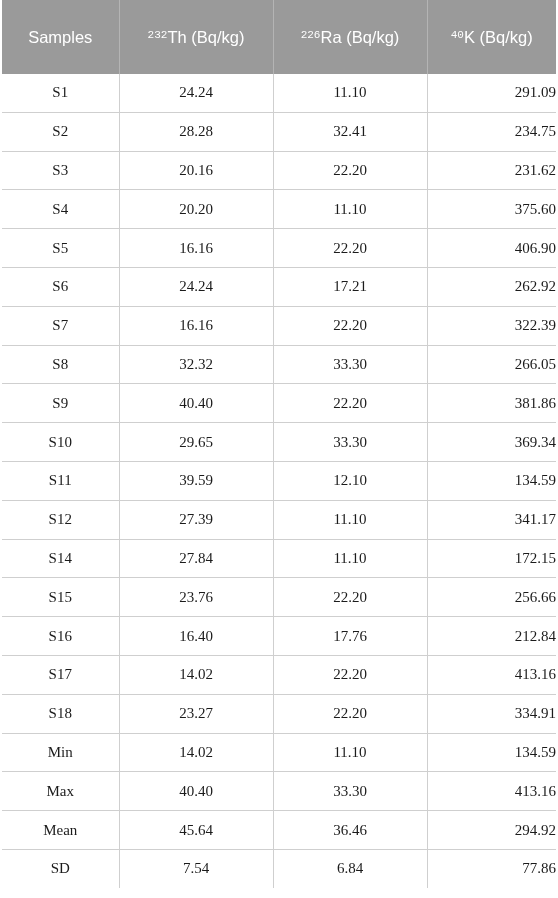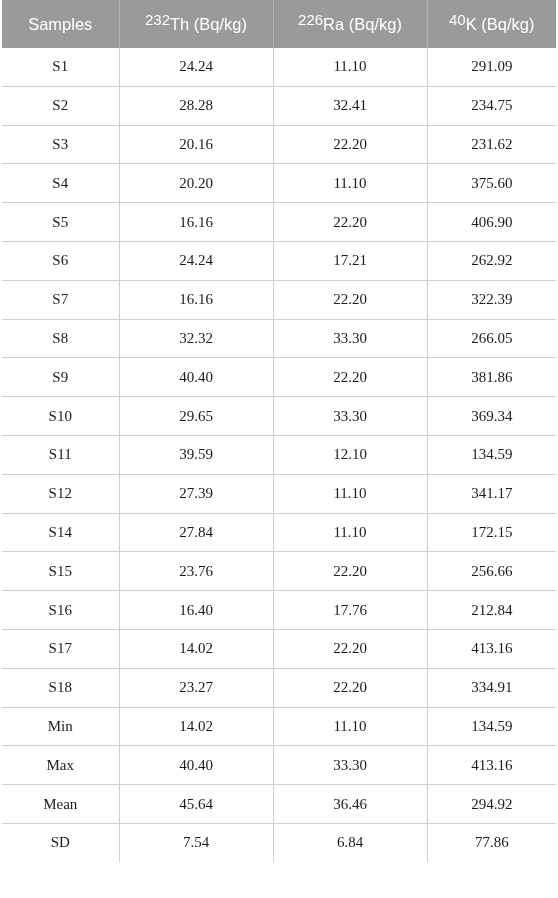--- a/index.html
+++ b/index.html
@@ -31,45 +31,46 @@
   col.c-k      { width: 129px; }
 
   thead th {
     background: #9a9a9a;
     color: #ffffff;
     font-family: "Liberation Sans", "DejaVu Sans", sans-serif;
     font-weight: 400;
     font-size: 16.5px;
     height: 48px;
     line-height: 48px;
-    padding: 0;
+    padding: 13px;
     text-align: center;
     vertical-align: middle;
     border-right: 1px solid #b4b4b4;
     white-space: nowrap;
   }
   thead th:last-child { border-right: none; }
   thead th sup {
-    font-size: 15px;
+    font-size: 11px;
     vertical-align: 5px;
     line-height: 0;
+    font-family: Liberation Mono, monospace;
   }
 
   tbody td {
     height: 37.8px;
     padding: 0;
     text-align: center;
     vertical-align: middle;
     font-size: 15px;
     color: #1b1b1b;
     border-bottom: 1px solid #cfcfcf;
     border-right: 1px solid #cfcfcf;
     white-space: nowrap;
   }
-  tbody td:last-child { border-right: none; }
+  tbody td:last-child { border-right: none; text-align: right; }
   tbody tr:last-child td { border-bottom: none; }
 </style>
 </head>
 <body>
 
 <div class="table-wrap">
   <table class="data-table">
     <colgroup>
       <col class="c-sample">
       <col class="c-th">

